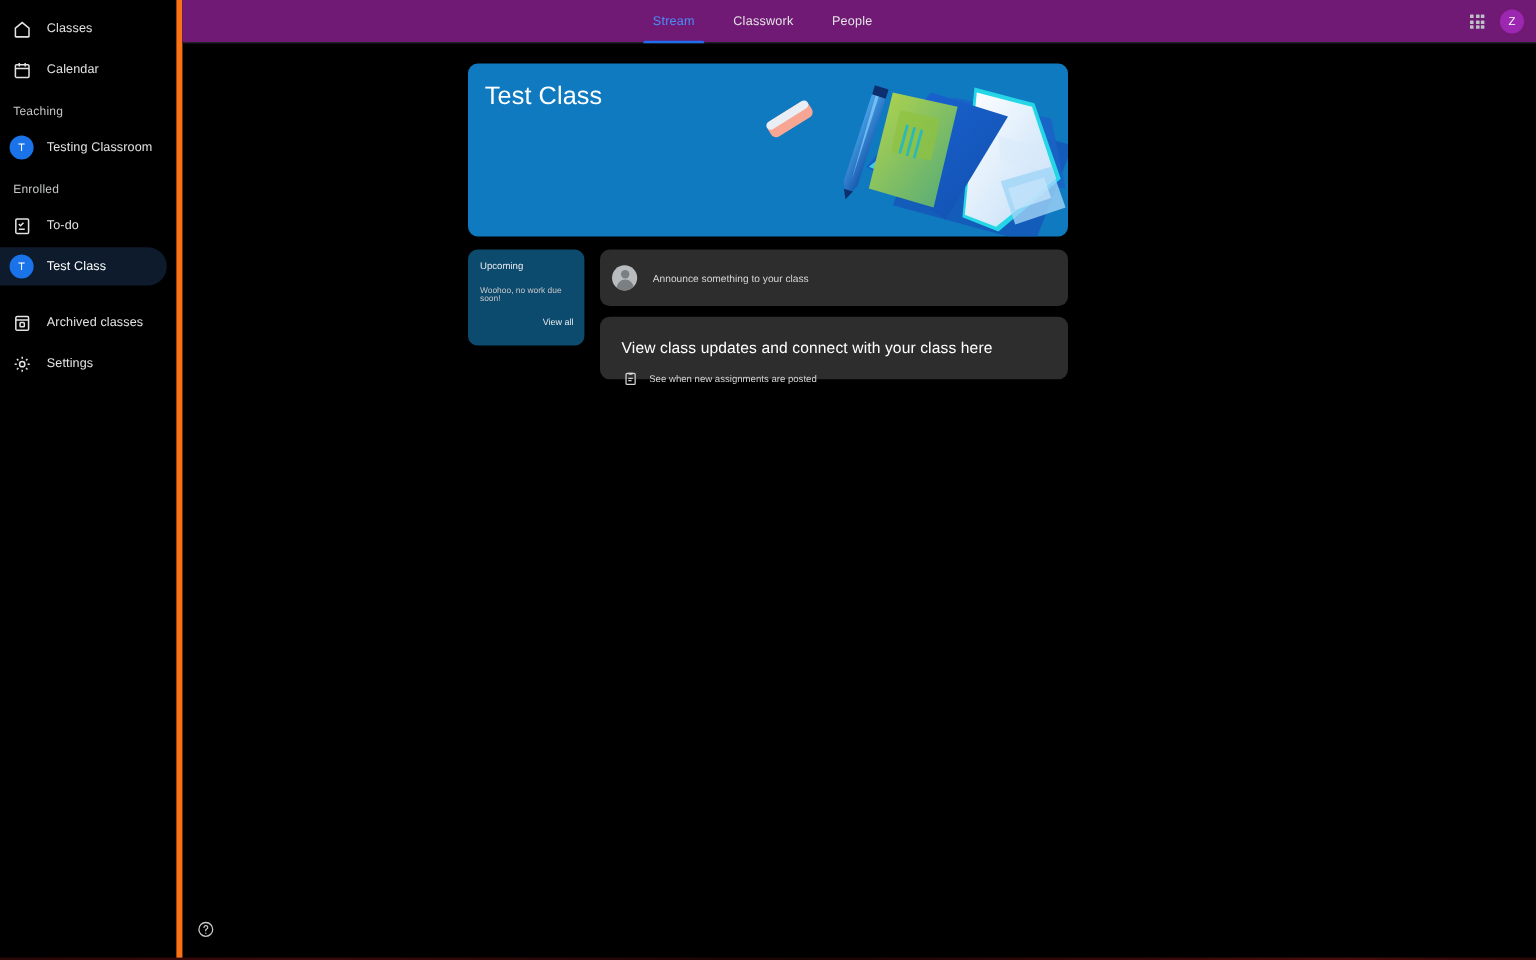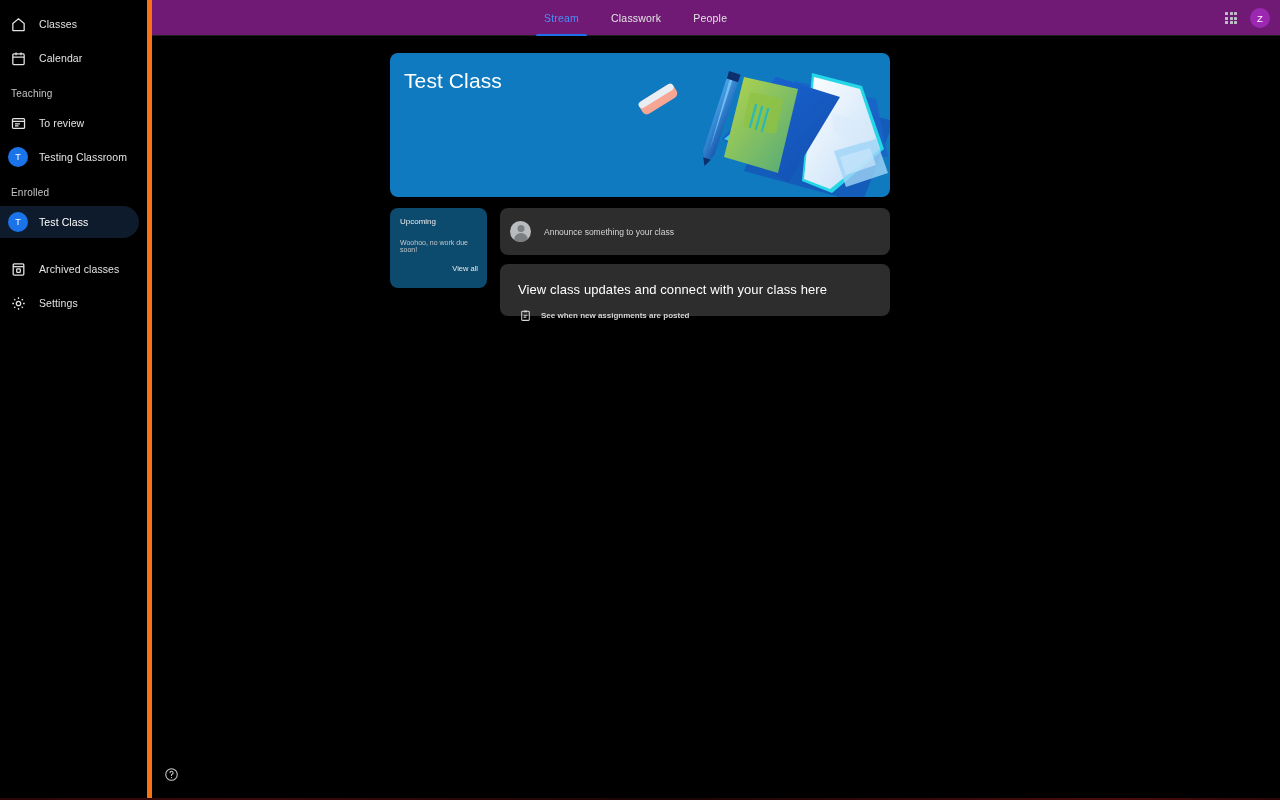--- a/index.html
+++ b/index.html
@@ -141,21 +141,21 @@
   .updates {
     position: absolute; left: 348px; top: 228px;
     width: 390px; height: 52px;
     background: #2d2d2d; border-radius: 8px;
     padding: 18px 18px 0 18px;
   }
   .updates .u-head { font-size: 13px; color: #ffffff; letter-spacing: .1px; }
   .updates .u-row { display: flex; align-items: center; gap: 9px; margin-top: 11px; }
   .updates .u-row .ic { width: 14px; height: 14px; flex: 0 0 14px; display:flex; align-items:center; justify-content:center; }
   .updates .u-row .ic svg { width: 13px; height: 13px; display: block; }
-  .updates .u-row .t { font-size: 8px; color: #d6d6d6; font-weight: bold; }
+  .updates .u-row .t { font-size: 8px; color: #d6d6d6; }
 
   .bottom-strip {
     position: absolute; left: 0; bottom: 0; width: 1280px; height: 2px;
     background: linear-gradient(90deg,#2a0606 0%, #3a0a0a 20%, #1a0404 52%, #4a0c0c 88%, #2a0606 100%);
   }
 </style>
 </head>
 <body>
 
 <div class="app">
@@ -176,37 +176,37 @@
         <svg viewBox="0 0 24 24" fill="none" stroke="#e3e3e3" stroke-width="1.8">
           <rect x="4" y="5.5" width="16" height="15" rx="1.5"></rect>
           <path d="M4 10h16M8.5 3.5v4M15.5 3.5v4"></path>
         </svg>
       </span>
       <span class="label">Calendar</span>
     </div>
 
     <div class="section-head">Teaching</div>
 
-    <div class="nav-item">
-      <span class="icon">
-        <svg viewBox="0 0 24 24" fill="none" stroke="#e3e3e3" stroke-width="1.8">
-          <rect x="3.5" y="5" width="17" height="14" rx="1.5"></rect>
-          <path d="M3.5 9h17M7 12.5h7M7 15.5h5"></path>
-        </svg>
-      </span>
-      <span class="label">To review</span>
-    </div>
 
     <div class="nav-item">
       <span class="avatar-sm">T</span>
       <span class="label">Testing Classroom</span>
     </div>
 
     <div class="section-head">Enrolled</div>
 
+    <div class="nav-item">
+      <span class="icon">
+        <svg viewBox="0 0 24 24" fill="none" stroke="#e3e3e3" stroke-width="1.8">
+          <rect x="4.5" y="3.5" width="15" height="17" rx="1.5"></rect>
+          <path d="M8 9.5l2 2 3.5-3.5M8 15.5h7"></path>
+        </svg>
+      </span>
+      <span class="label">To-do</span>
+    </div>
 
     <div class="nav-item selected">
       <span class="avatar-sm">T</span>
       <span class="label">Test Class</span>
     </div>
 
     <div style="height:11px"></div>
 
     <div class="nav-item">
       <span class="icon">

